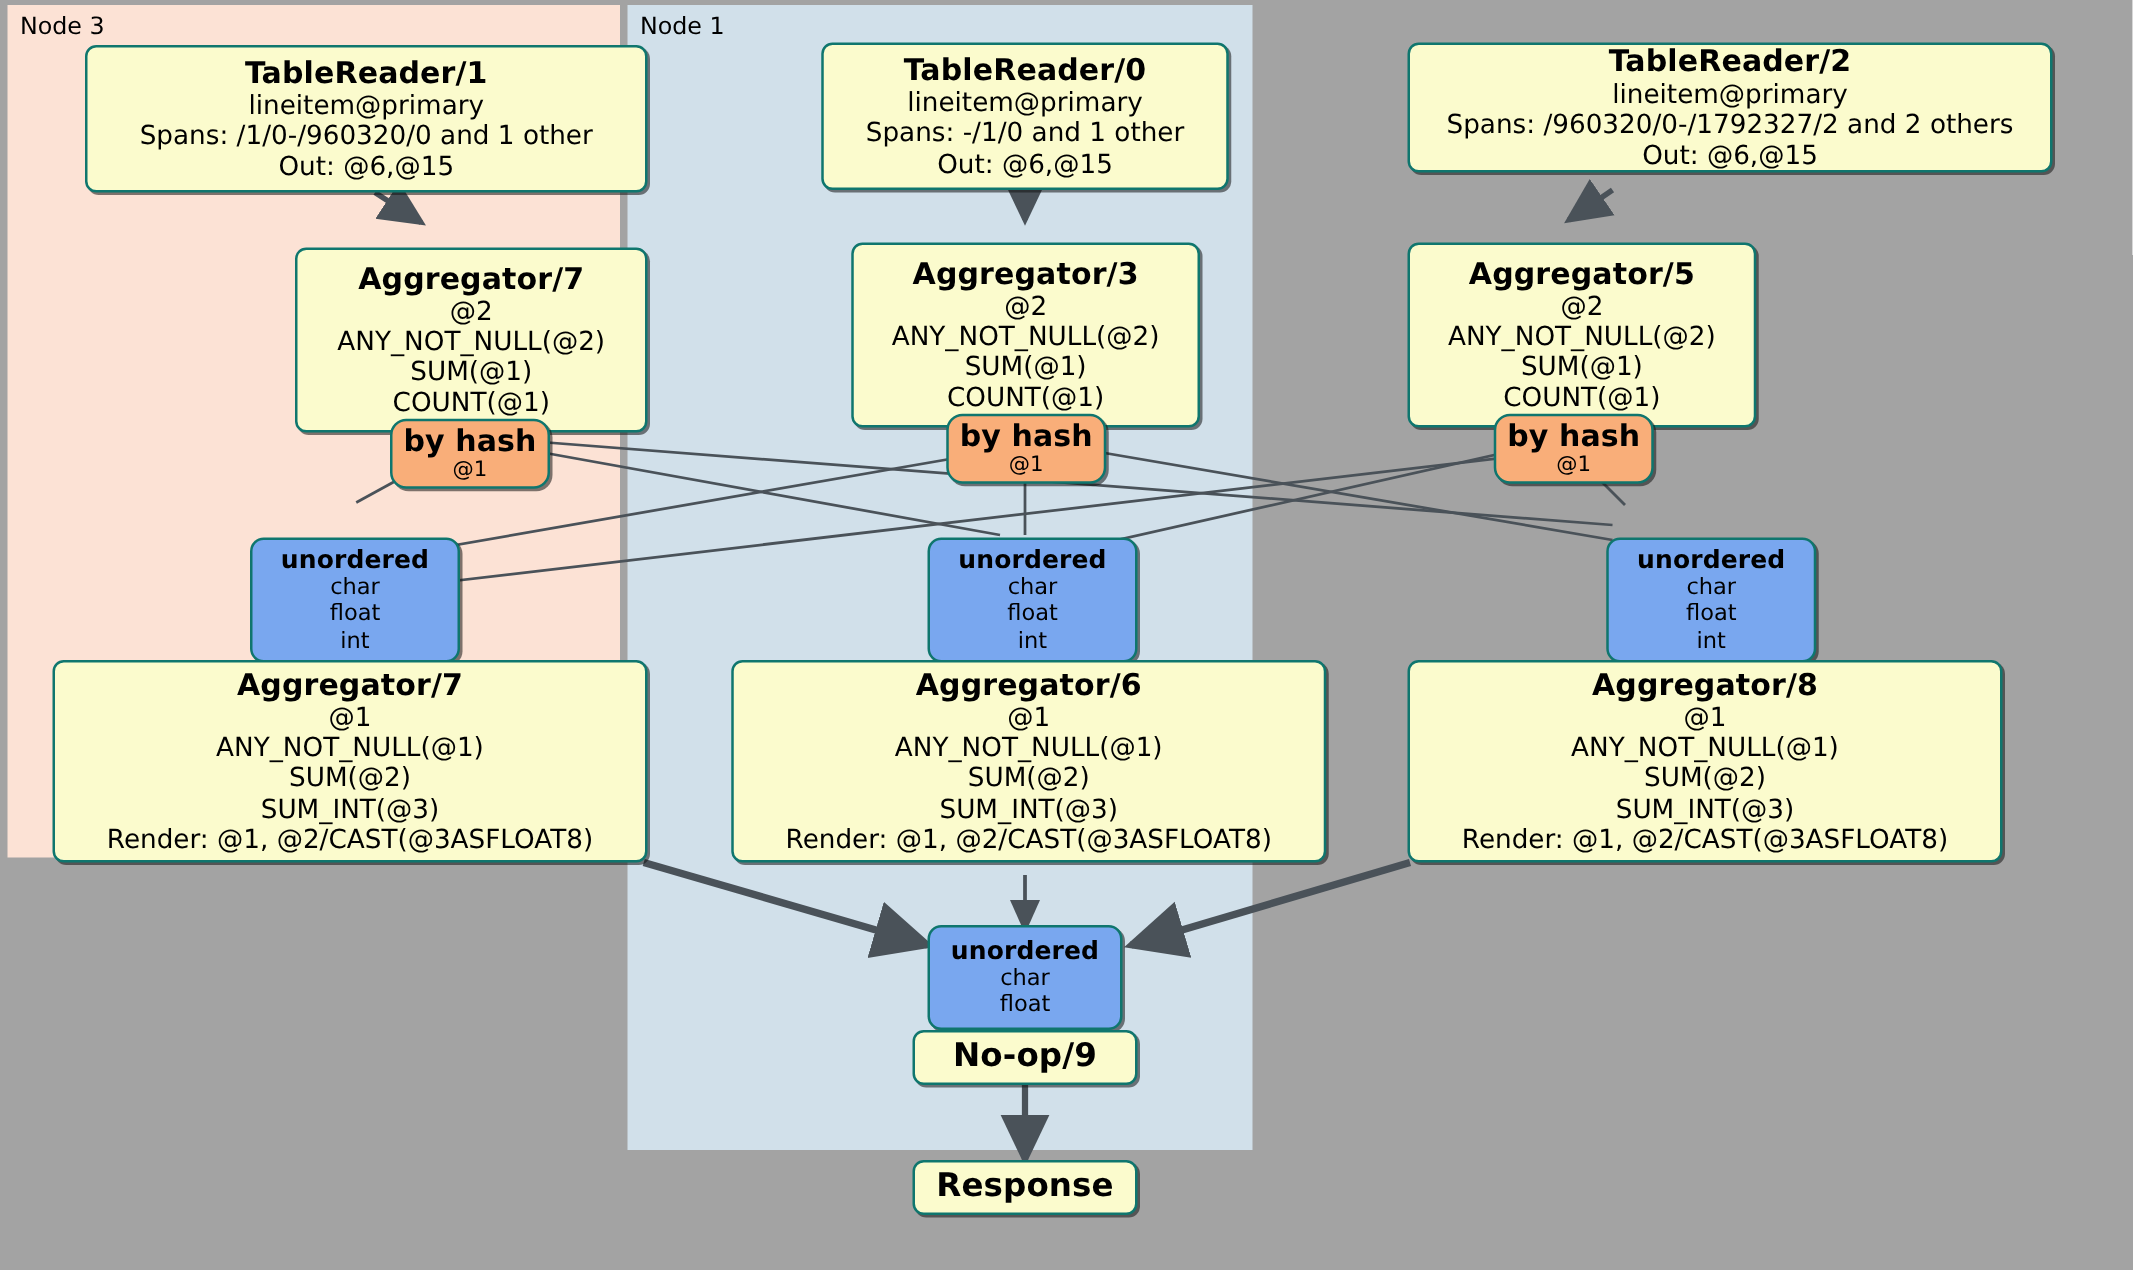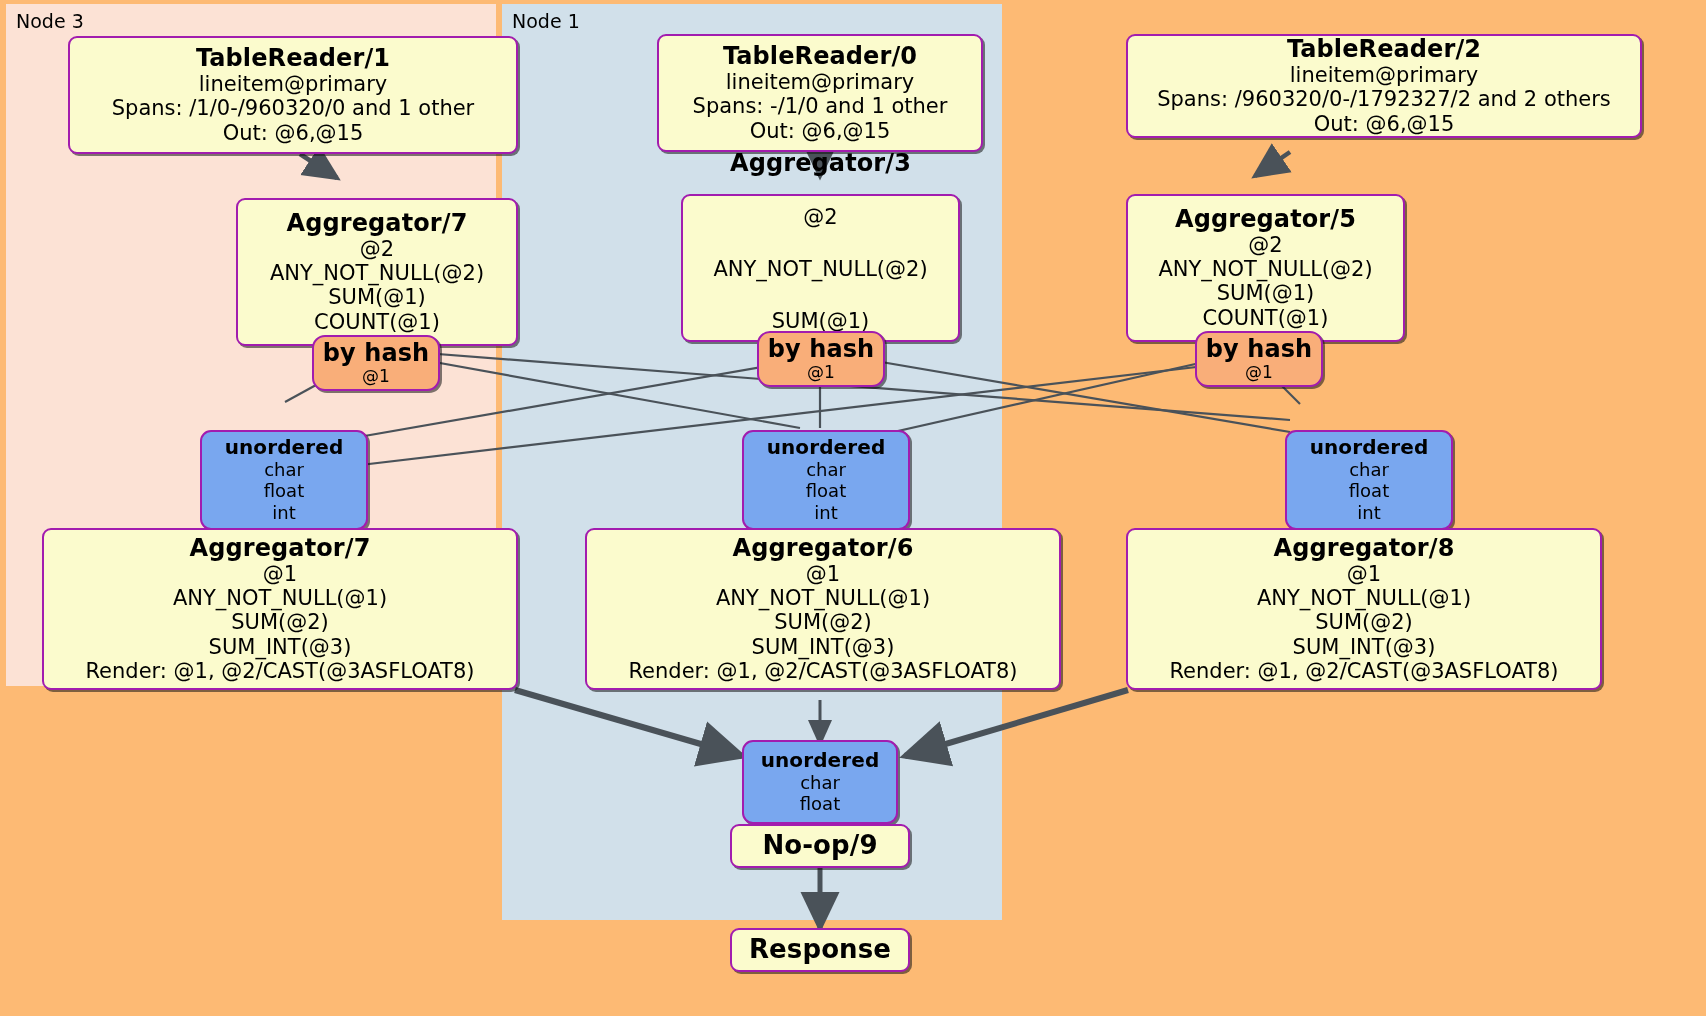--- a/index.html
+++ b/index.html
@@ -4,21 +4,21 @@
 <style>
   html, body {
     margin: 0;
     padding: 0;
     background: #ffffff;
   }
   #canvas {
     position: relative;
     width: 1706px;
     height: 1016px;
-    background: #fdba74;
+    background: #a3a3a3;
     font-family: "DejaVu Sans", "Liberation Sans", sans-serif;
     overflow: hidden;
   }
 
   
   .panel {
     position: absolute;
     box-sizing: border-box;
   }
   .panel-label {
@@ -42,21 +42,21 @@
 
   
   .box {
     position: absolute;
     box-sizing: border-box;
     display: flex;
     flex-direction: column;
     align-items: center;
     justify-content: center;
     text-align: center;
-    border: 2px solid #a21caf;
+    border: 2px solid #0f766e;
     box-shadow: 2px 2px 0 rgba(20,20,20,0.55);
   }
   .proc {
     background: #fbfbcd;
     border-radius: 9px;
   }
   .router {
     background: #f9ae79;
     border-radius: 13px;
   }
@@ -164,21 +164,21 @@
   </div>
 
   <div class="box proc" style="left:236px; top:198px; width:282px; height:148px;">
     <div class="title">Aggregator/7</div>
     <div class="detail">@2</div>
     <div class="detail">ANY_NOT_NULL(@2)</div>
     <div class="detail">SUM(@1)</div>
     <div class="detail">COUNT(@1)</div>
   </div>
 
-  <div class="box proc" style="left:681px; top:194px; width:279px; height:148px;gap:28px;">
+  <div class="box proc" style="left:681px; top:194px; width:279px; height:148px;">
     <div class="title">Aggregator/3</div>
     <div class="detail">@2</div>
     <div class="detail">ANY_NOT_NULL(@2)</div>
     <div class="detail">SUM(@1)</div>
     <div class="detail">COUNT(@1)</div>
   </div>
 
   <div class="box proc" style="left:1126px; top:194px; width:279px; height:148px;">
     <div class="title">Aggregator/5</div>
     <div class="detail">@2</div>

